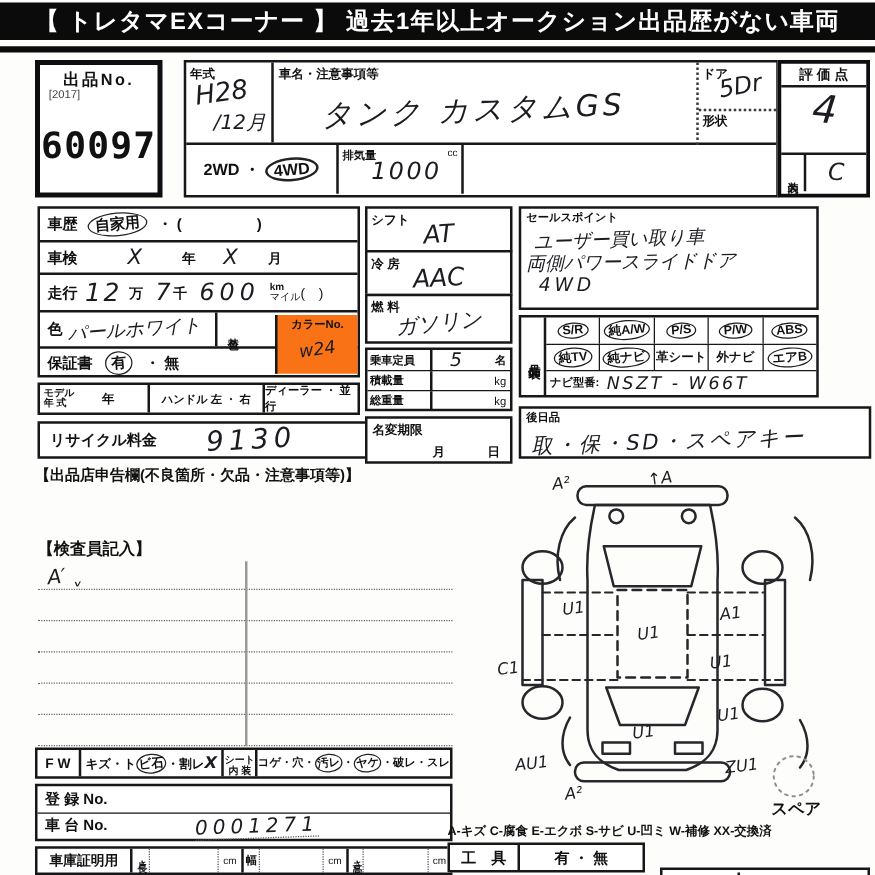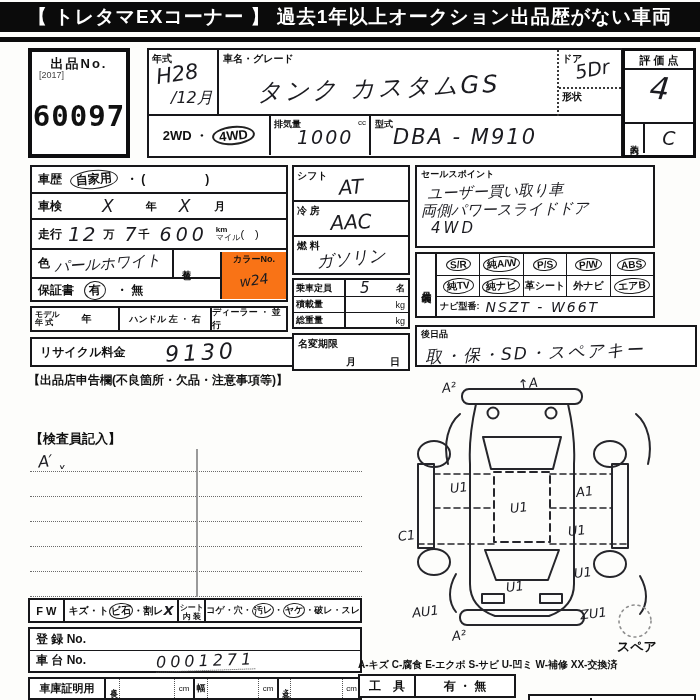--- a/index.html
+++ b/index.html
@@ -56,44 +56,40 @@
   </div>
 
   <div class="abs box" style="left:147px;top:48px;width:476px;height:110px;border-width:2.5px;">
     <div class="row bb" style="height:66px;align-items:stretch;">
       <div class="br" style="width:70px;position:relative;">
         <span class="lbl s10" style="position:absolute;left:3px;top:2px;">年式</span>
         <span class="hw" style="position:absolute;left:7px;top:12px;font-size:21px;transform:rotate(-8deg);">H28</span>
         <span class="hw" style="position:absolute;left:22px;top:38px;font-size:16px;">/12月</span>
       </div>
       <div style="flex:1;position:relative;">
-        <span class="lbl s10" style="position:absolute;left:4px;top:2px;">車名・グレード</span>
+        <span class="lbl s10" style="position:absolute;left:4px;top:2px;">車名・注意事項等</span>
         <span class="hw" style="position:absolute;left:38px;top:22px;font-size:24px;letter-spacing:3px;transform:rotate(-2deg);">タンク カスタムGS</span>
 
         <div style="position:absolute;right:0;top:0;width:64px;height:66px;border-left:2px dotted #3a3a3a;">
           <span class="lbl s10" style="position:absolute;left:3px;top:2px;">ドア</span>
           <span class="hw" style="position:absolute;left:16px;top:8px;font-size:19px;transform:rotate(-10deg);">5Dr</span>
           <div style="position:absolute;left:0;right:0;top:37px;border-top:2px dotted #3a3a3a;"></div>
           <span class="lbl s10" style="position:absolute;left:3px;top:40px;">形状</span>
         </div>
       </div>
     </div>
     <div class="row" style="height:39px;align-items:stretch;">
       <div class="br" style="width:122px;display:flex;align-items:center;justify-content:center;gap:4px;">
         <span class="lbl s13">2WD ・</span>
         <span class="lbl s13 circ">4WD</span>
       </div>
       <div class="br" style="width:100px;position:relative;">
         <span class="lbl s9" style="position:absolute;left:3px;top:2px;">排気量</span>
         <span class="hw" style="position:absolute;left:26px;top:10px;font-size:19px;letter-spacing:2px;">1000</span>
         <span class="s8" style="position:absolute;right:3px;top:2px;">cc</span>
-      </div>
-      <div style="flex:1;position:relative;">
-        <span class="lbl s9" style="position:absolute;left:4px;top:2px;">型式</span>
-        <span class="hw" style="position:absolute;left:22px;top:9px;font-size:21px;letter-spacing:2px;">DBA - M910</span>
       </div>
     </div>
   </div>
 
   <div class="abs thick" style="left:622px;top:48px;width:74px;height:110px;background:#fff;border-width:3px;">
     <div class="lbl s11 bb" style="text-align:center;height:19px;line-height:19px;">評 価 点</div>
     <div class="hw" style="height:52px;text-align:center;font-size:31px;transform:rotate(6deg);">4</div>
     <div class="row" style="height:31px;border-top:2px solid #17171a;align-items:stretch;">
       <div class="br vert s9 lbl" style="width:20px;display:flex;align-items:center;justify-content:center;">内装</div>
       <div class="hw" style="flex:1;text-align:center;font-size:19px;line-height:28px;">C</div>

